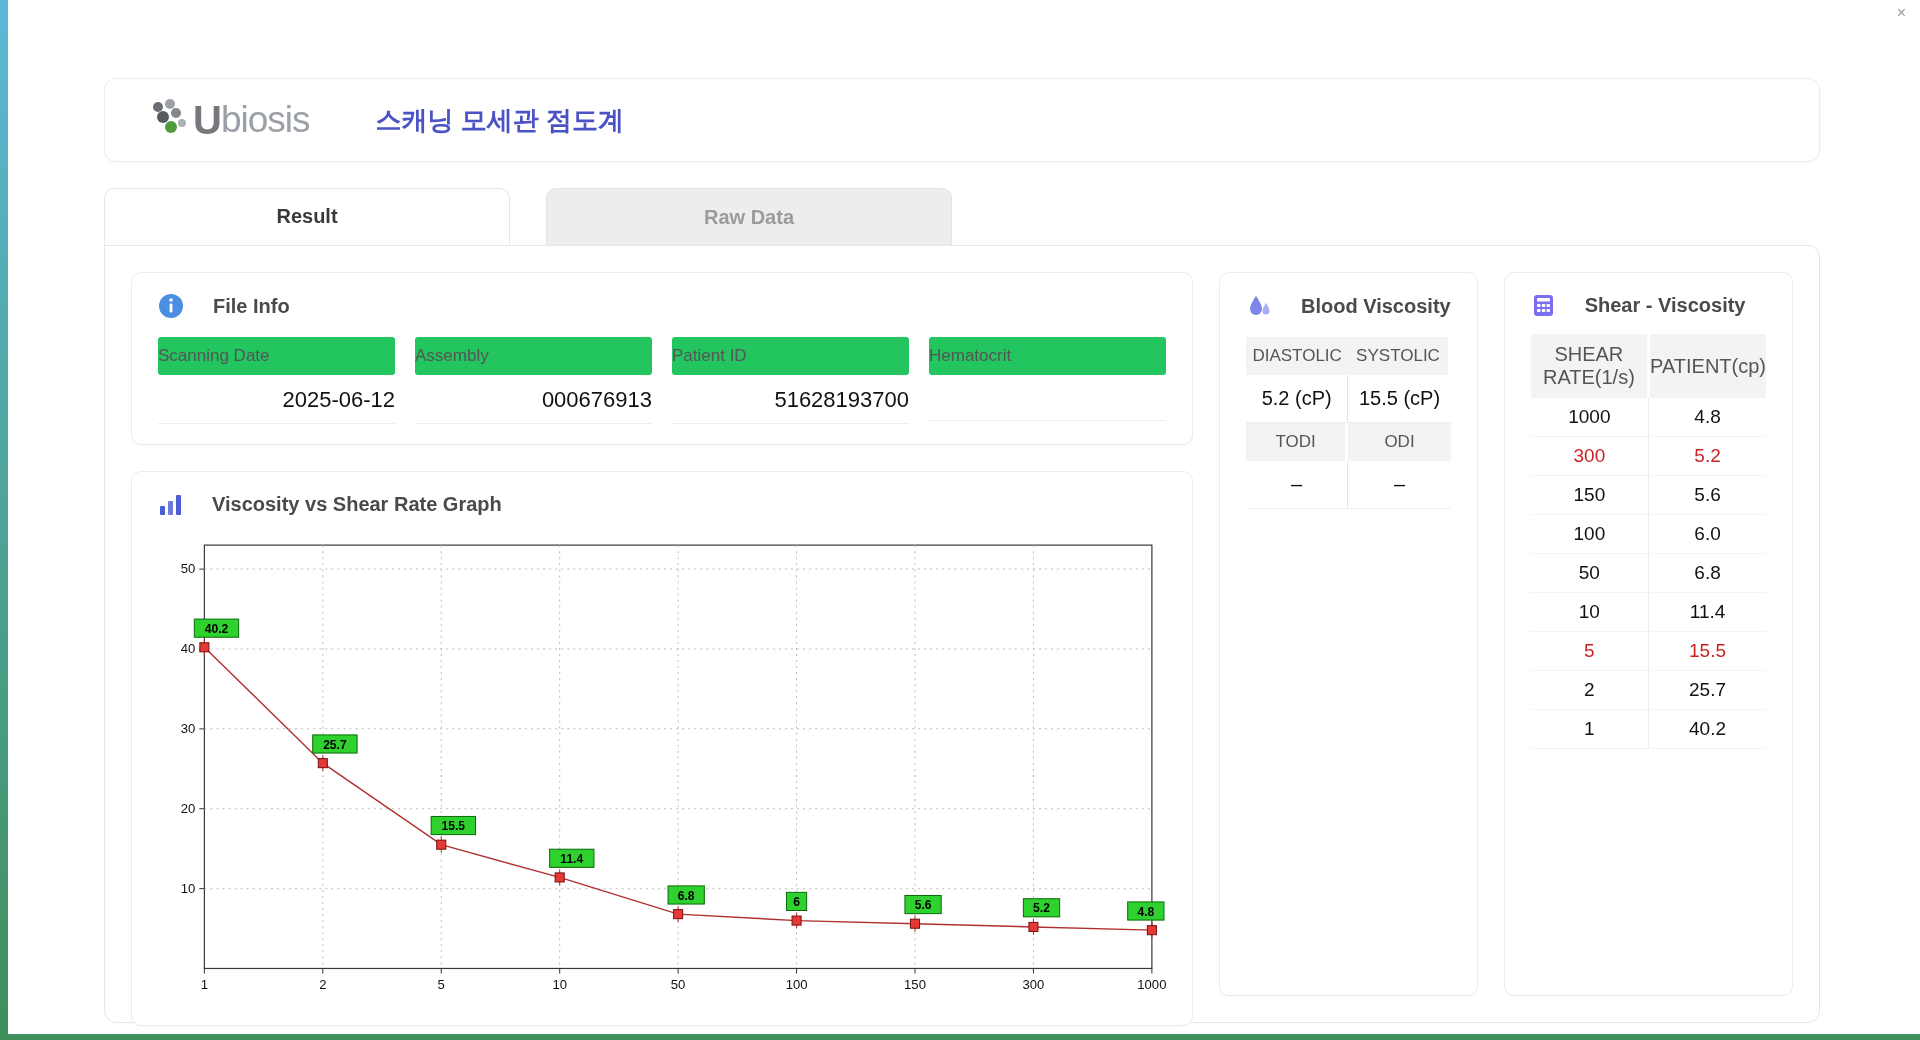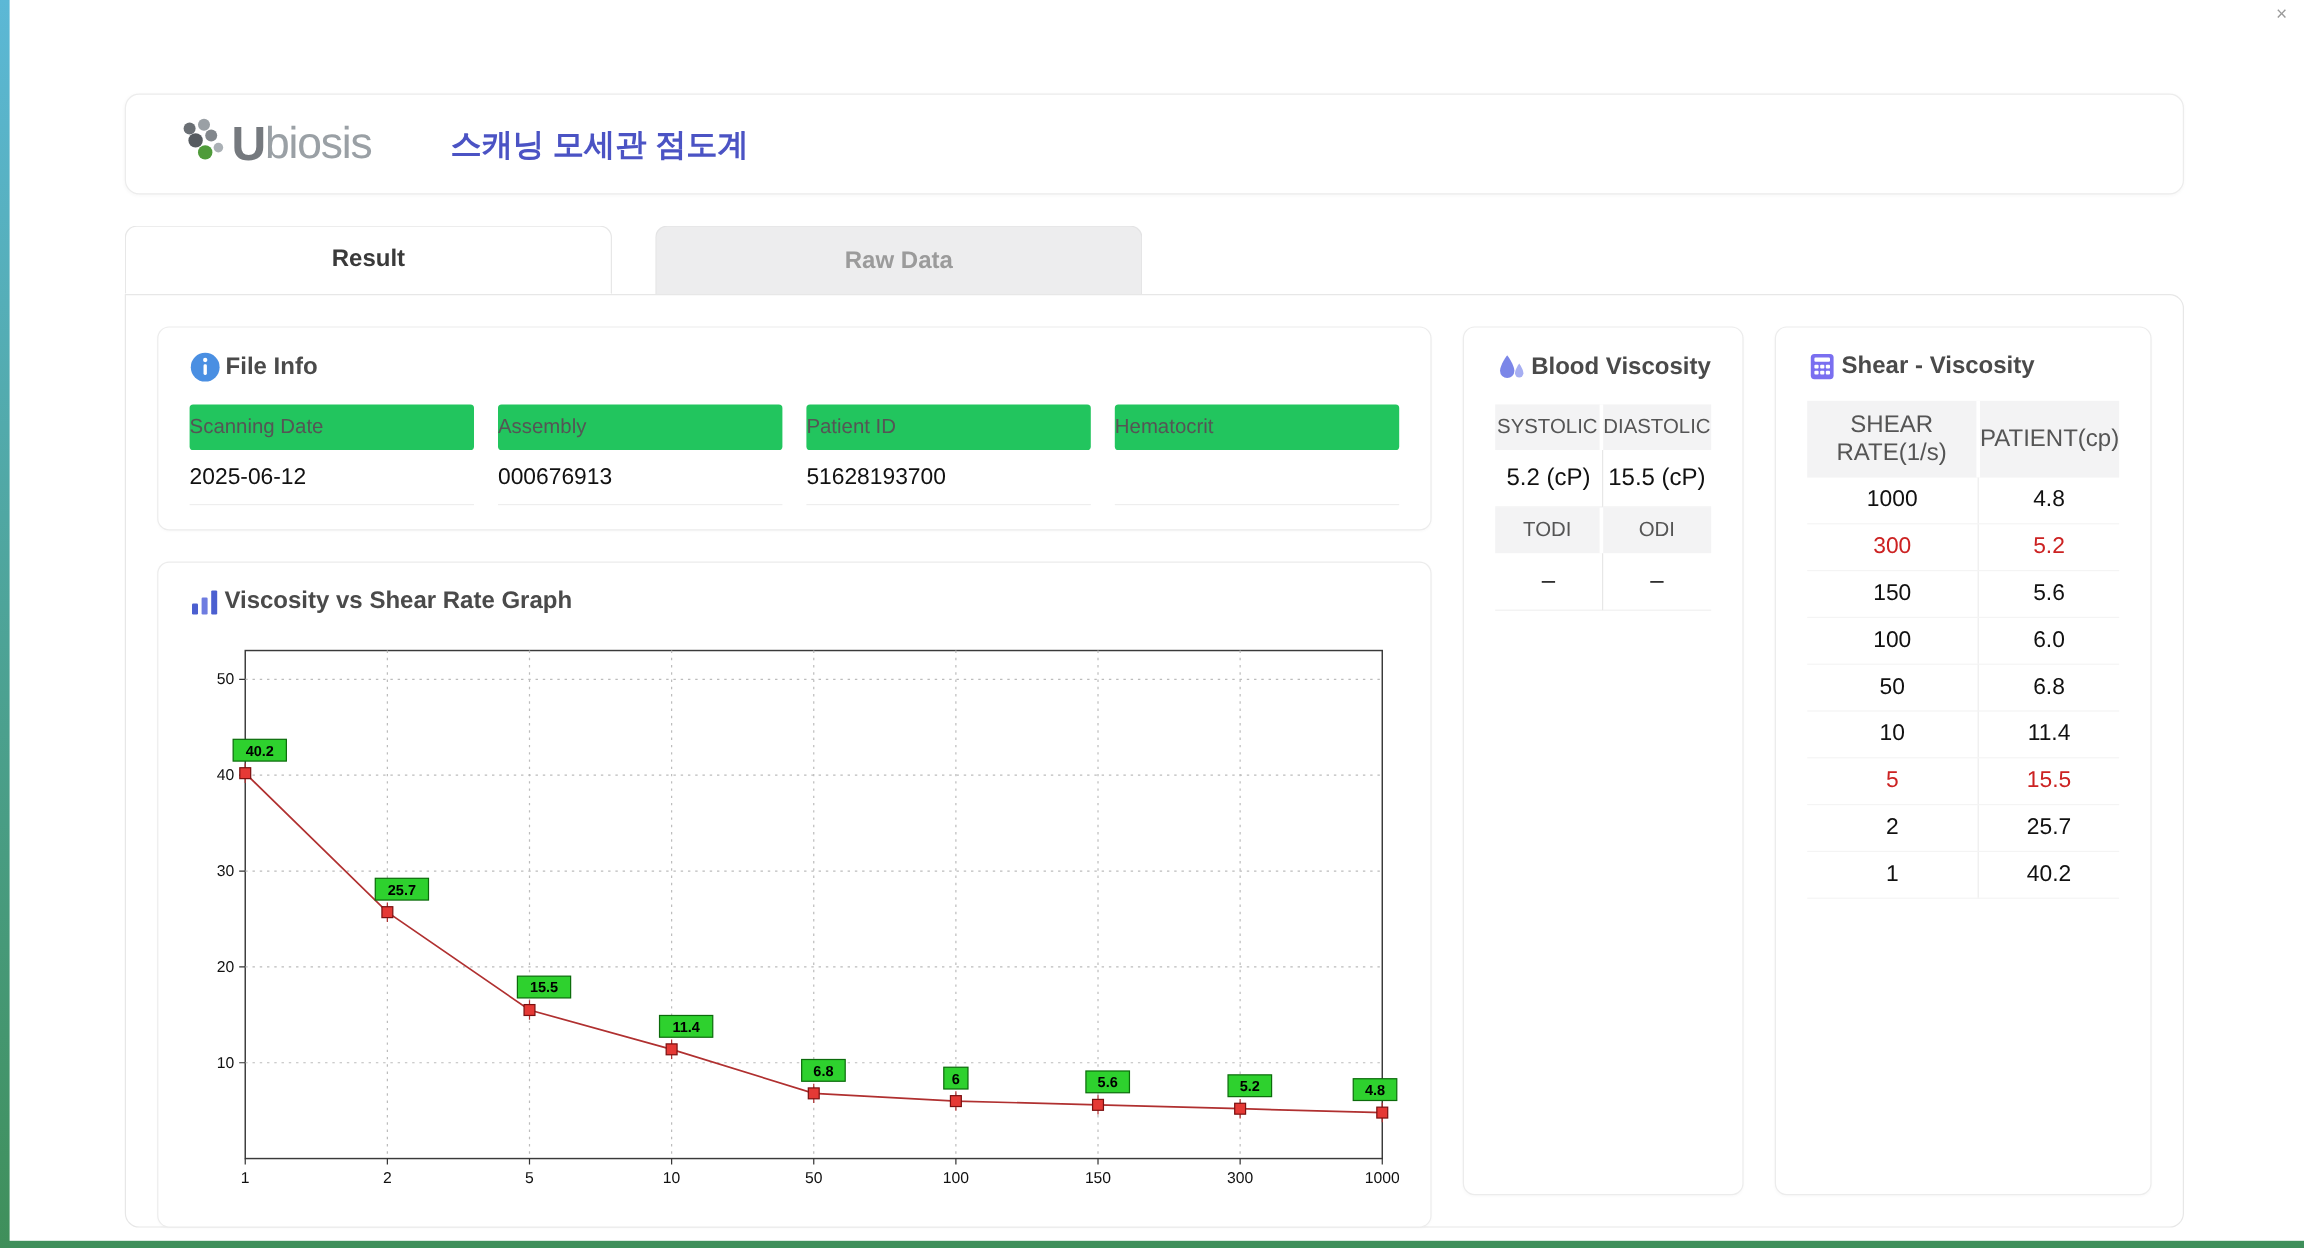--- a/index.html
+++ b/index.html
@@ -22,26 +22,26 @@
     font-size:20px;font-weight:700;border-top-left-radius:10px;border-top-right-radius:10px;cursor:pointer;box-sizing:border-box;}
   .tab.active{background:#fff;border:1px solid #e7e7e7;border-bottom:1px solid #fff;color:#3a3a3a;margin-bottom:-1px;}
   .tab.inactive{background:#ededee;border:1px solid #e3e3e4;border-bottom:none;color:#9b9b9b;}
   
   .content{position:relative;z-index:1;border:1px solid #e7e7e7;border-radius:0 12px 12px 12px;background:#fff;
     padding:26px;display:flex;gap:26px;height:778px;box-sizing:border-box;}
   .col-left{flex:0 0 1062px;display:flex;flex-direction:column;gap:26px;min-width:0;}
   .col-right{flex:1;display:flex;gap:26px;min-width:0;}
   .card{background:#fff;border:1px solid #ececec;border-radius:10px;padding:20px 26px;box-sizing:border-box;
     box-shadow:0 1px 2px rgba(0,0,0,.02);}
-  .sec-title{display:flex;align-items:center;gap:4px;font-size:20px;font-weight:700;color:#4a4a4a;}
+  .sec-title{display:flex;align-items:center;gap:29px;font-size:20px;font-weight:700;color:#4a4a4a;}
   
   .fields{display:flex;gap:20px;margin-top:18px;}
   .field{flex:1;min-width:0;}
   .field-label{background:#22c55e;color:#555;font-size:17px;text-align:left;padding:9px 0;border-radius:3px;}
-  .field-value{text-align:left;font-size:19px;color:#111;padding:12px 0 10px;border-bottom:1px solid #eee;min-height:23px;}
+  .field-value{text-align:right;font-size:22px;color:#111;padding:12px 0 10px;border-bottom:1px solid #eee;min-height:23px;}
   
   .graph-card{flex:1;display:flex;flex-direction:column;}
   .chart-area{flex:1;margin-top:14px;min-height:0;}
   .chart-area svg{width:100%;height:100%;display:block;}
   
   .bv-grid{display:grid;grid-template-columns:1fr 1fr;margin-top:18px;}
   .bv-label{background:#f3f3f4;color:#555;font-size:17px;text-align:center;padding:9px 0;}
   .bv-label.first{border-right:3px solid #fff;}
   .bv-value{font-size:20px;text-align:center;padding:12px 0;color:#111;border-bottom:1px solid #f0f0f0;}
   .bv-value.first{border-right:1px solid #e7e7e7;}
@@ -215,22 +215,22 @@
 
         <div class="card">
           <div class="sec-title">
             <svg width="26" height="26" viewBox="0 0 26 26">
               <path d="M10 3 C10 3 4 11 4 16 a6 6 0 0 0 12 0 C16 11 10 3 10 3 Z" fill="#7b86e8"></path>
               <path d="M20 10 C20 10 16.5 15 16.5 18 a3.5 3.5 0 0 0 7 0 C23.5 15 20 10 20 10 Z" fill="#a6aef2"></path>
             </svg>
             <span>Blood Viscosity</span>
           </div>
           <div class="bv-grid">
+            <div class="bv-label">DIASTOLIC</div>
             <div class="bv-label first">SYSTOLIC</div>
-            <div class="bv-label">DIASTOLIC</div>
             <div class="bv-value first">5.2 (cP)</div>
             <div class="bv-value">15.5 (cP)</div>
             <div class="bv-label first">TODI</div>
             <div class="bv-label">ODI</div>
             <div class="bv-value first">–</div>
             <div class="bv-value">–</div>
           </div>
         </div>
 
         <div class="card shear-card">

